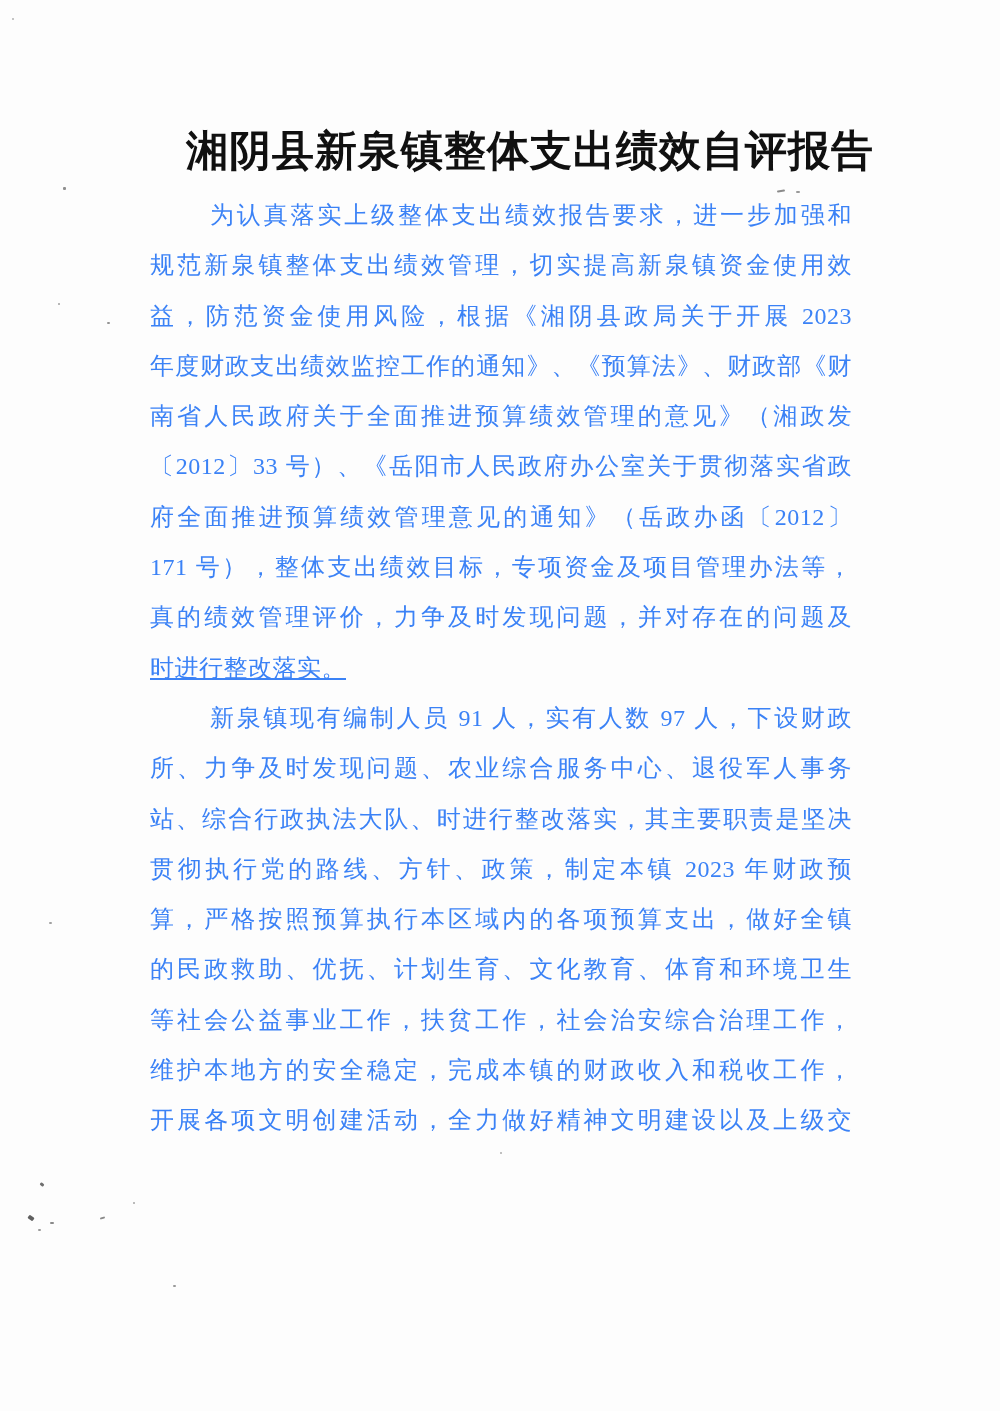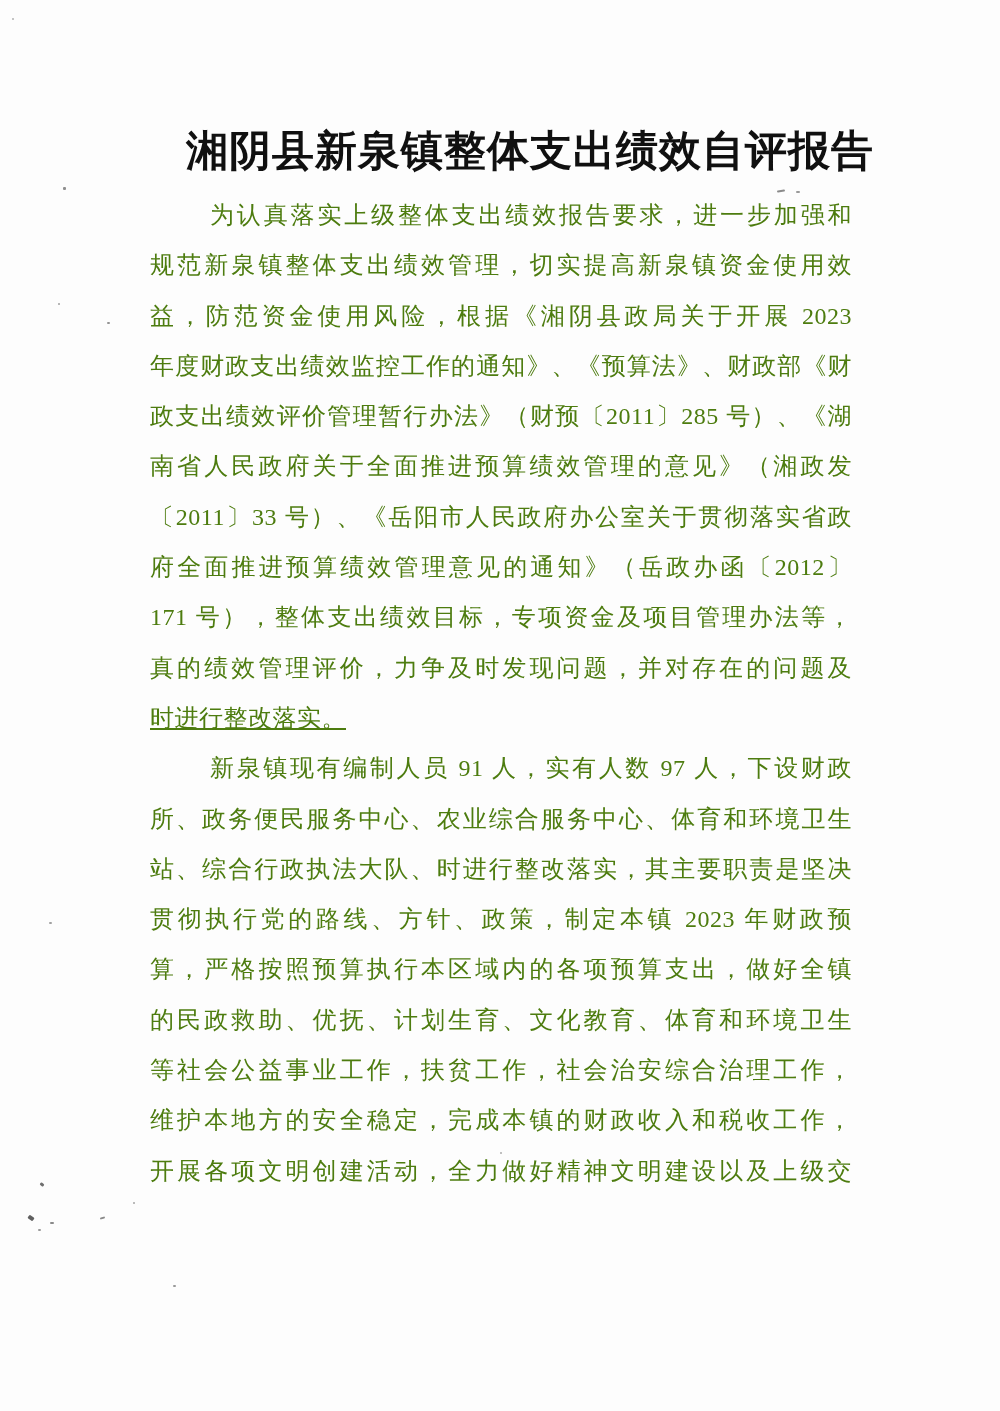--- a/index.html
+++ b/index.html
@@ -31,21 +31,21 @@
   .doc-body {
     position: absolute;
     top: 190px;
     left: 150px;
     width: 702px;
   }
   .line {
     height: 50.3px;
     line-height: 50.3px;
     font-size: 24px;
-    color: #4d7c0f;
+    color: #3b82f6;
     text-align: justify;
     text-align-last: justify;
     -moz-text-align-last: justify;
     text-justify: inter-character;
     overflow: hidden;
     letter-spacing: 0.5px;
   }
   .line.indent {
     text-indent: 60px;
   }
@@ -65,31 +65,30 @@
 
 <div class="page">
   <h1 class="doc-title">湘阴县新泉镇整体支出绩效自评报告</h1>
 
   <div class="doc-body">
       <div>
         <div class="line indent">为认真落实上级整体支出绩效报告要求，进一步加强和</div>
         <div class="line">规范新泉镇整体支出绩效管理，切实提高新泉镇资金使用效</div>
         <div class="line">益，防范资金使用风险，根据《湘阴县政局关于开展 2023</div>
         <div class="line">年度财政支出绩效监控工作的通知》、《预算法》、财政部《财</div>
-        <div class="line">政支出绩效评价管理暂行办法》（财预〔2011〕285 号）、《湖</div>
         <div class="line">南省人民政府关于全面推进预算绩效管理的意见》（湘政发</div>
-        <div class="line">〔2011〕33 号）、《岳阳市人民政府办公室关于贯彻落实省政</div>
+        <div class="line">〔2012〕33 号）、《岳阳市人民政府办公室关于贯彻落实省政</div>
         <div class="line">府全面推进预算绩效管理意见的通知》（岳政办函〔2012〕</div>
         <div class="line">171 号），整体支出绩效目标，专项资金及项目管理办法等，</div>
         <div class="line">真的绩效管理评价，力争及时发现问题，并对存在的问题及</div>
         <div class="line flush-left">时进行整改落实。</div>
       </div>
       <div>
         <div class="line indent">新泉镇现有编制人员 91 人，实有人数 97 人，下设财政</div>
-        <div class="line">所、政务便民服务中心、农业综合服务中心、体育和环境卫生</div>
+        <div class="line">所、力争及时发现问题、农业综合服务中心、退役军人事务</div>
         <div class="line">站、综合行政执法大队、时进行整改落实，其主要职责是坚决</div>
         <div class="line">贯彻执行党的路线、方针、政策，制定本镇 2023 年财政预</div>
         <div class="line">算，严格按照预算执行本区域内的各项预算支出，做好全镇</div>
         <div class="line">的民政救助、优抚、计划生育、文化教育、体育和环境卫生</div>
         <div class="line">等社会公益事业工作，扶贫工作，社会治安综合治理工作，</div>
         <div class="line">维护本地方的安全稳定，完成本镇的财政收入和税收工作，</div>
         <div class="line">开展各项文明创建活动，全力做好精神文明建设以及上级交</div>
       </div>
     </div>
 

